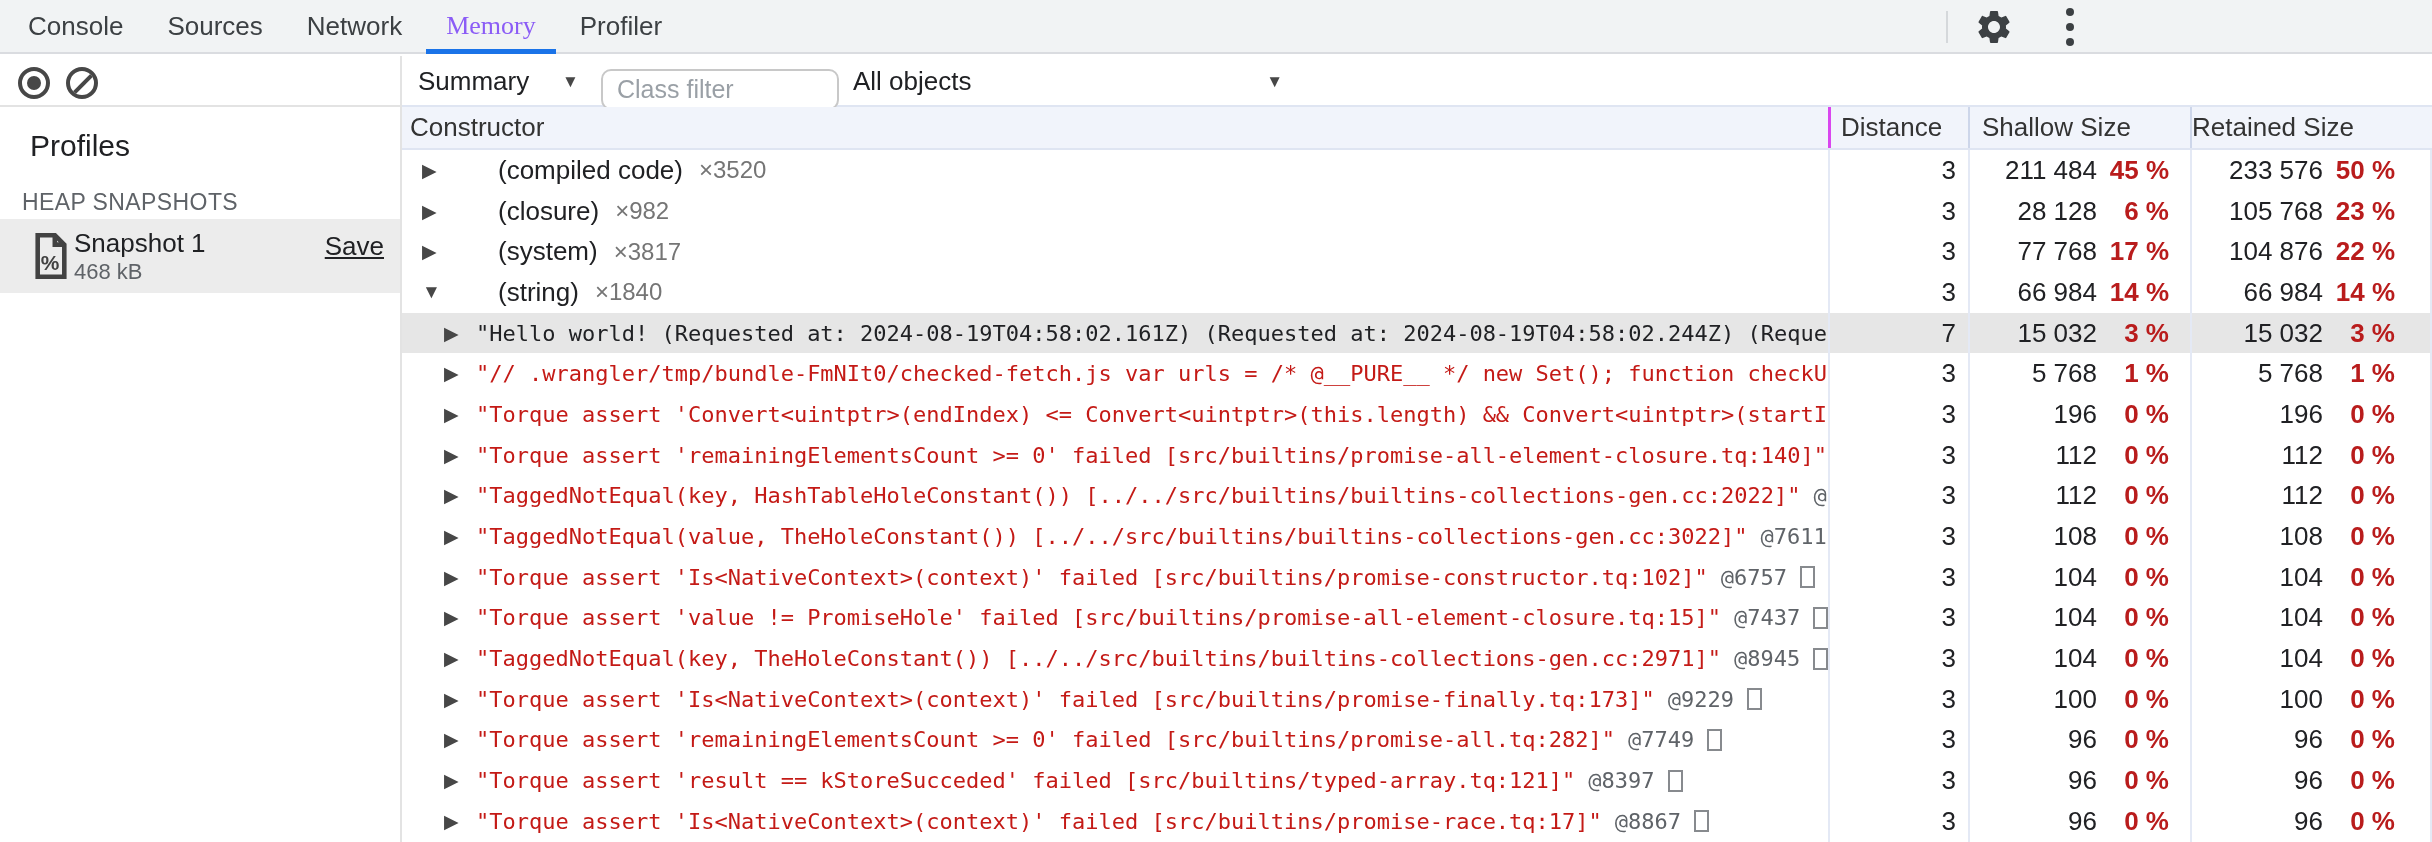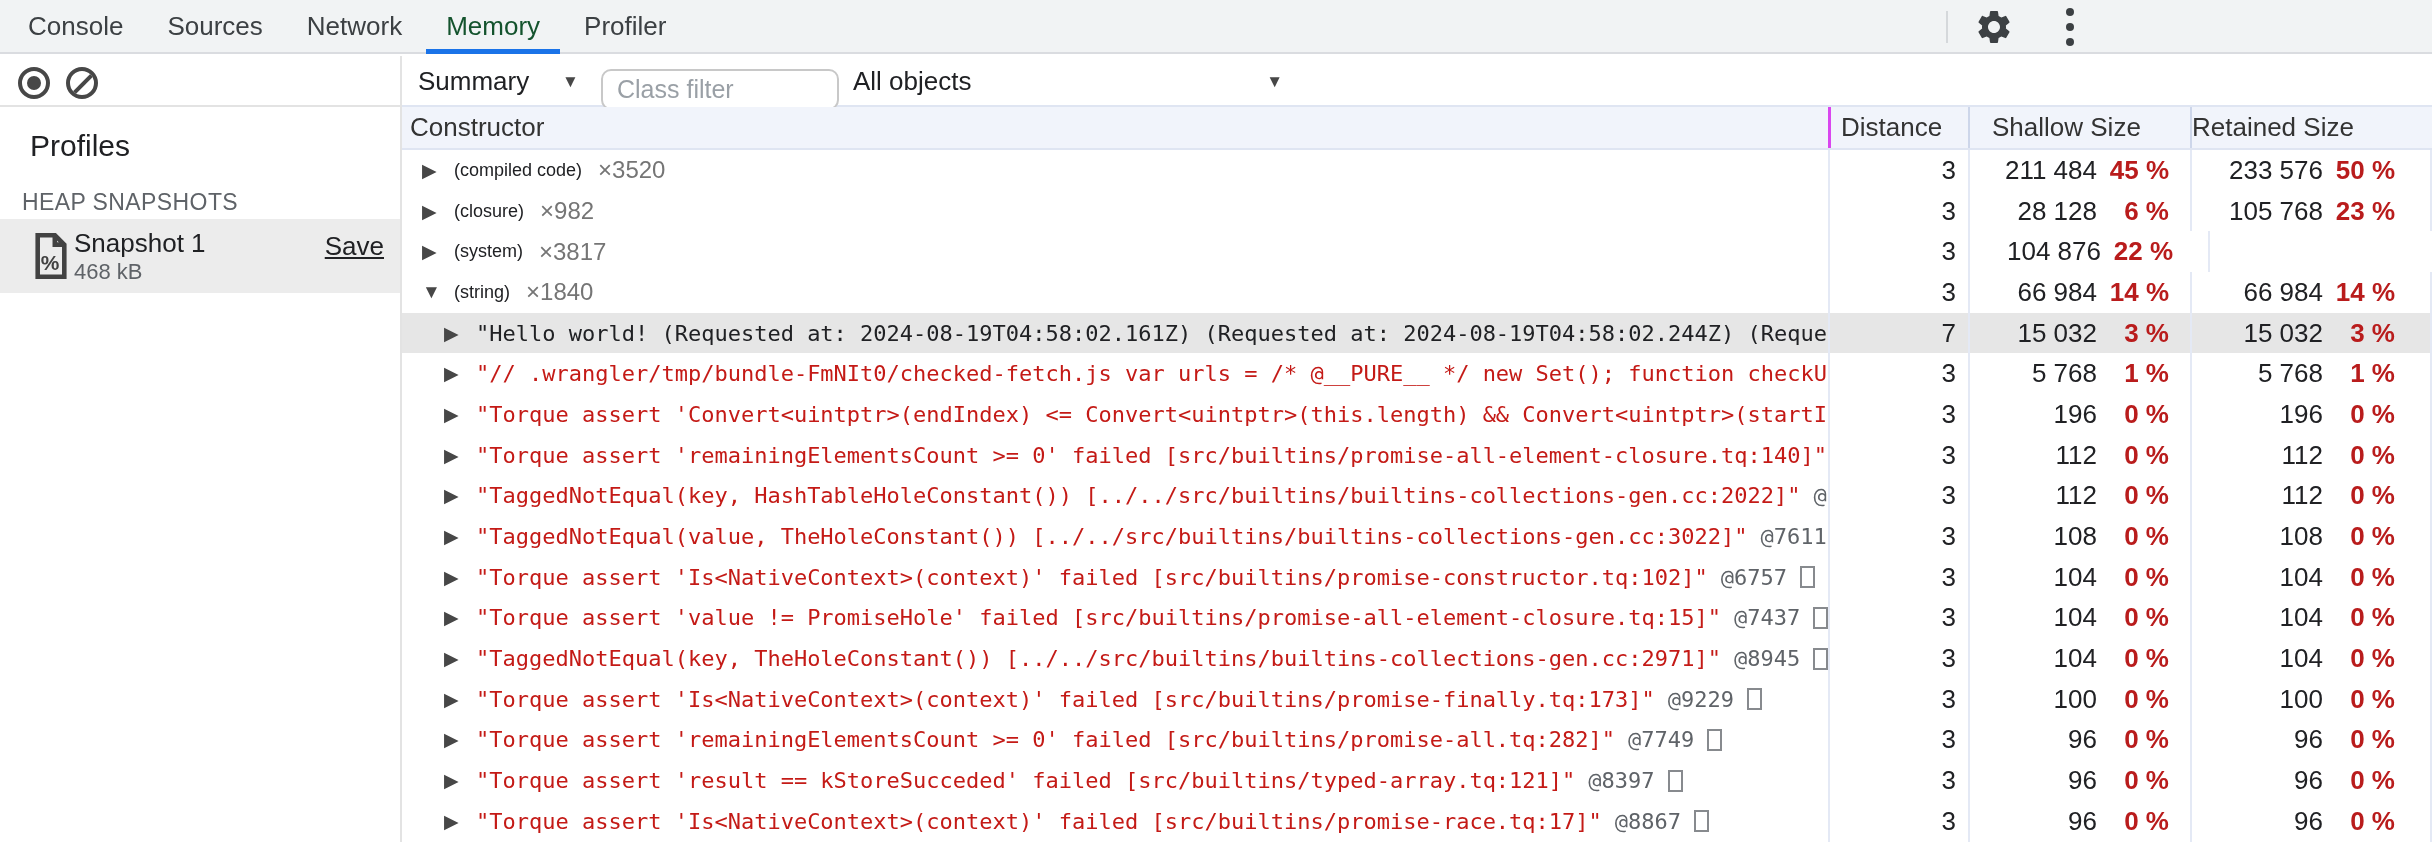--- a/index.html
+++ b/index.html
@@ -5,21 +5,21 @@
   * { margin:0; padding:0; box-sizing:border-box; }
   html,body { width:2432px; height:842px; overflow:hidden; background:#fff;
               font-family:"Liberation Sans", sans-serif; }
   .app { position:relative; width:2112px; height:842px; }
 
   
   .tabbar { position:absolute; left:0; top:0; width:2432px; height:54px;
             background:#f1f3f4; border-bottom:2px solid #dadce0; display:flex; align-items:stretch; padding-left:6px; }
   .tab { position:relative; display:flex; align-items:center; padding:0 22px; font-size:26px;
          color:#3c4043; cursor:default; }
-  .tab.active { color:#14532d; }
+  .tab.active { color:#8b5cf6;font-family:Liberation Serif, serif; }
   .tab.active::after { content:""; position:absolute; left:2px; right:2px; bottom:-2px; height:5px; background:#1a73e8; }
   .tabbar-right { position:absolute; right:0; top:0; height:54px; display:flex; align-items:center; }
   .tabbar-divider { width:2px; height:32px; background:#d5d8db; margin-right:26px; }
   .gear { width:40px; height:40px; margin-right:52px; }
   .kebab { display:flex; flex-direction:column; gap:7px; margin-right:38px; }
   .kebab i { width:8px; height:8px; border-radius:50%; background:#3c4043; }
 
   
   .toolbar-left { position:absolute; left:0; top:56px; width:402px; height:51px; background:#fff;
                   border-right:2px solid #e3e3e3; border-bottom:2px solid #e3e3e3; }
@@ -58,39 +58,39 @@
   .sb-item .save { position:absolute; right:16px; top:12px; font-size:26px; color:#202124;
                    text-decoration:underline; cursor:pointer; }
 
   
   .grid { position:absolute; left:402px; top:107px; width:2030px; height:735px; background:#fff; }
   .grid-header { display:flex; height:43px; background:#f1f4fb; border-bottom:2px solid #dfe5f2;
                  font-size:26px; color:#333; align-items:center; }
   .grid-header .hc { height:100%; display:flex; align-items:center; }
   .hc-constructor { width:1426px; padding-left:8px; }
   .hc-distance { width:140px; padding-left:10px; border-left:3px solid #d946ef; }
-  .hc-shallow { width:222px; padding-left:22px; border-left:2px solid #cdd6ea; }
+  .hc-shallow { width:222px; padding-left:12px; border-left:2px solid #cdd6ea; }
   .hc-retained { width:242px; border-left:2px solid #cdd6ea; }
 
   .grid-body { position:absolute; left:0; top:43px; width:2030px; height:692px; overflow:hidden; }
   .row { display:flex; height:40.7px; align-items:center; background:#fff; }
   .row.selected { background:#e6e6e6; }
   .cell { height:100%; display:flex; align-items:center; overflow:hidden; }
   .c-constructor { width:1426px; white-space:nowrap; }
   .c-distance { width:140px; border-left:2px solid #e4e9f5; justify-content:flex-end; padding-right:12px;
                 font-size:26px; color:#202124; }
   .c-shallow { width:222px; border-left:2px solid #e4e9f5; justify-content:flex-end; padding-right:21px; }
   .c-retained { width:242px; border-left:2px solid #e4e9f5; border-right:2px solid #e4e9f5;
                 justify-content:flex-end; padding-right:35px; }
   .num { font-size:26px; color:#202124; }
   .pct { font-size:26px; color:#b91c1c; width:72px; text-align:right; flex:none;font-weight:bold; }
 
   .expander { display:inline-block; width:32px; margin-left:20px; font-size:19px; color:#474747; flex:none; }
   .row .indent-child { margin-left:42px; width:32px; }
-  .g-name { font-size:18px; color:#202124; }
+  .g-name { font-size:26px; color:#202124;margin-left:44px; }
   .g-count { font-size:24px; color:#757575; margin-left:16px; }
   .s-name { font-family:"DejaVu Sans Mono", monospace; font-size:22px; color:#c41a16; letter-spacing:0; }
   .row.selected .s-name { color:#202124; }
   .s-id { font-family:"DejaVu Sans Mono", monospace; font-size:22px; color:#5f6368; margin-left:13px; }
   .s-box { display:inline-block; width:15px; height:22px; border:2px solid #5f6368; margin-left:13px;
            flex:none; opacity:.75; }
 </style>
 </head>
 <body>
 
@@ -188,20 +188,24 @@
             <span class="pct">23 %</span>
           </div>
         </div>
         <div class="row">
           <div class="cell c-constructor">
             <span class="expander">▶</span>
             <span class="g-name">(system)</span>
             <span class="g-count">×3817</span>
           </div>
           <div class="cell c-distance">3</div>
+          <div class="cell c-shallow">
+            <span class="num">77 768</span>
+            <span class="pct">17 %</span>
+          </div>
           <div class="cell c-retained">
             <span class="num">104 876</span>
             <span class="pct">22 %</span>
           </div>
         </div>
         <div class="row">
           <div class="cell c-constructor">
             <span class="expander">▼</span>
             <span class="g-name">(string)</span>
             <span class="g-count">×1840</span>

